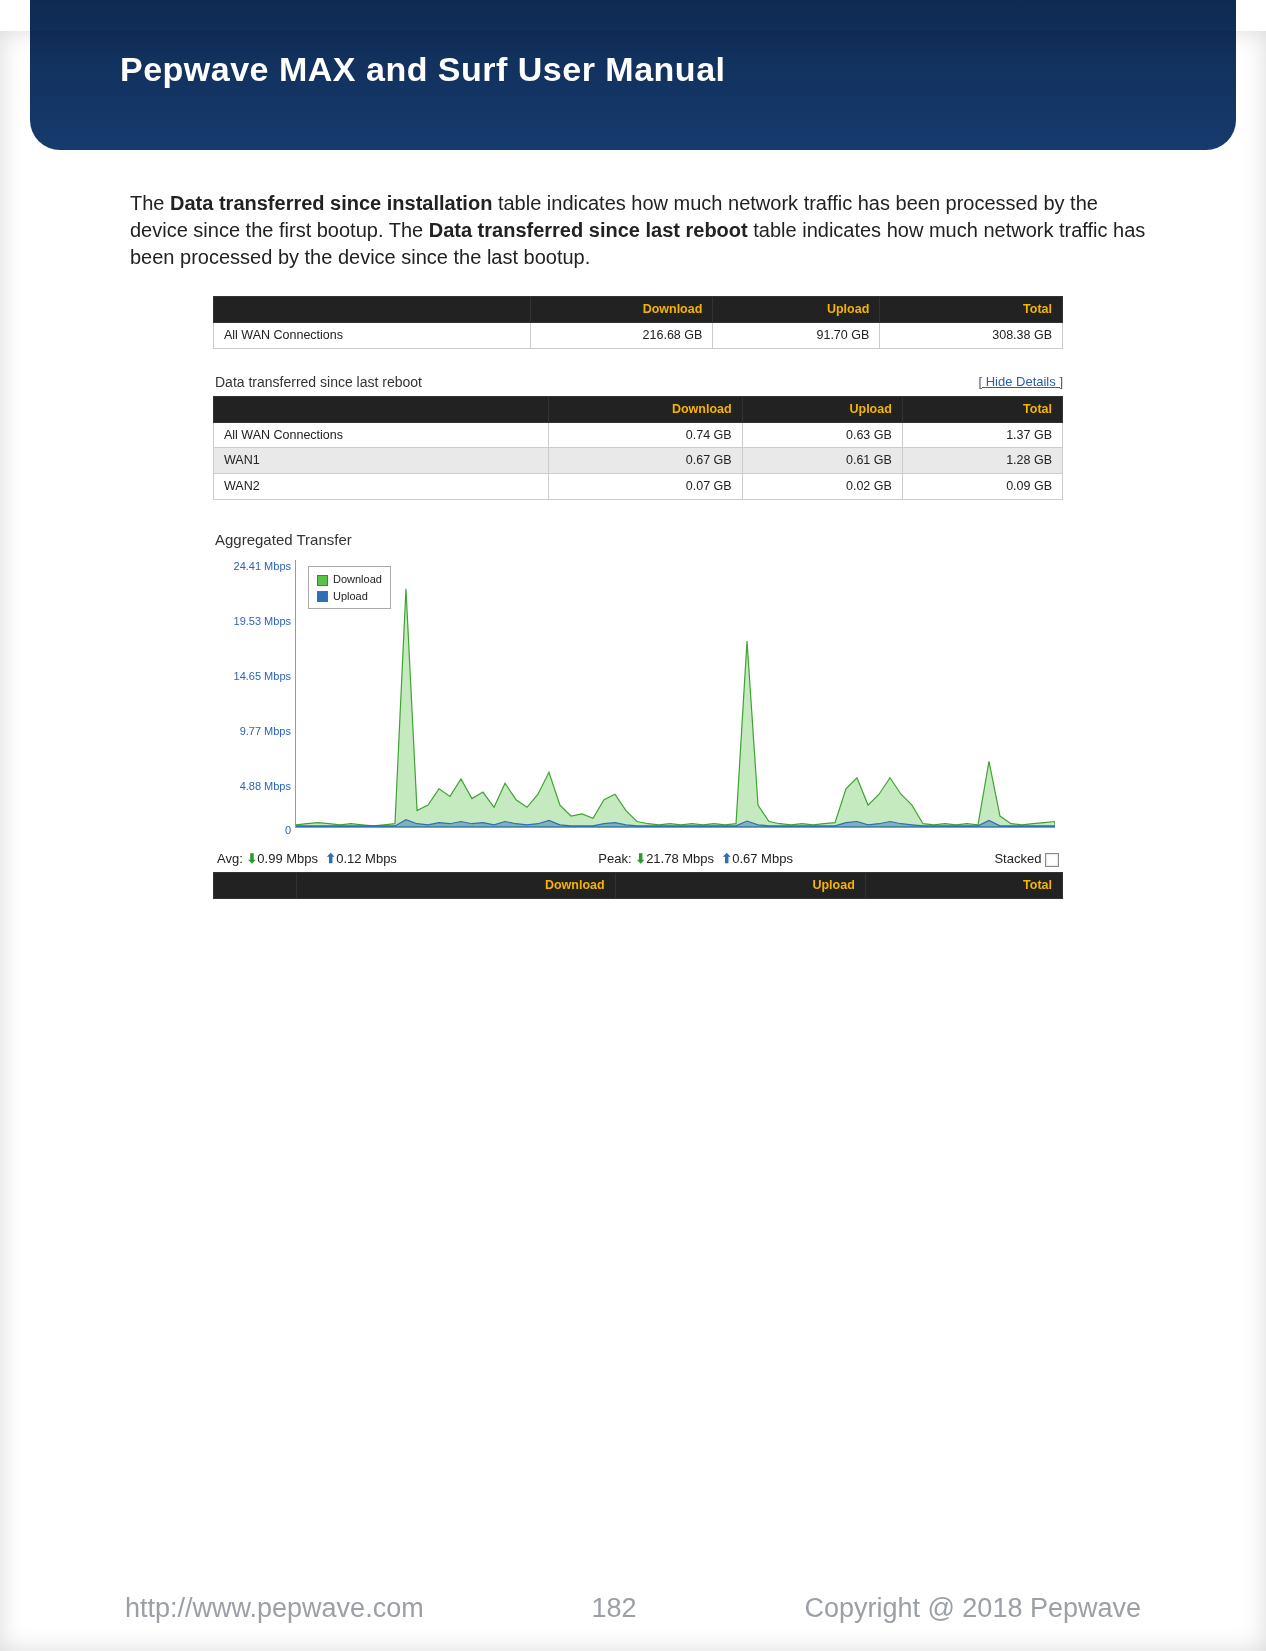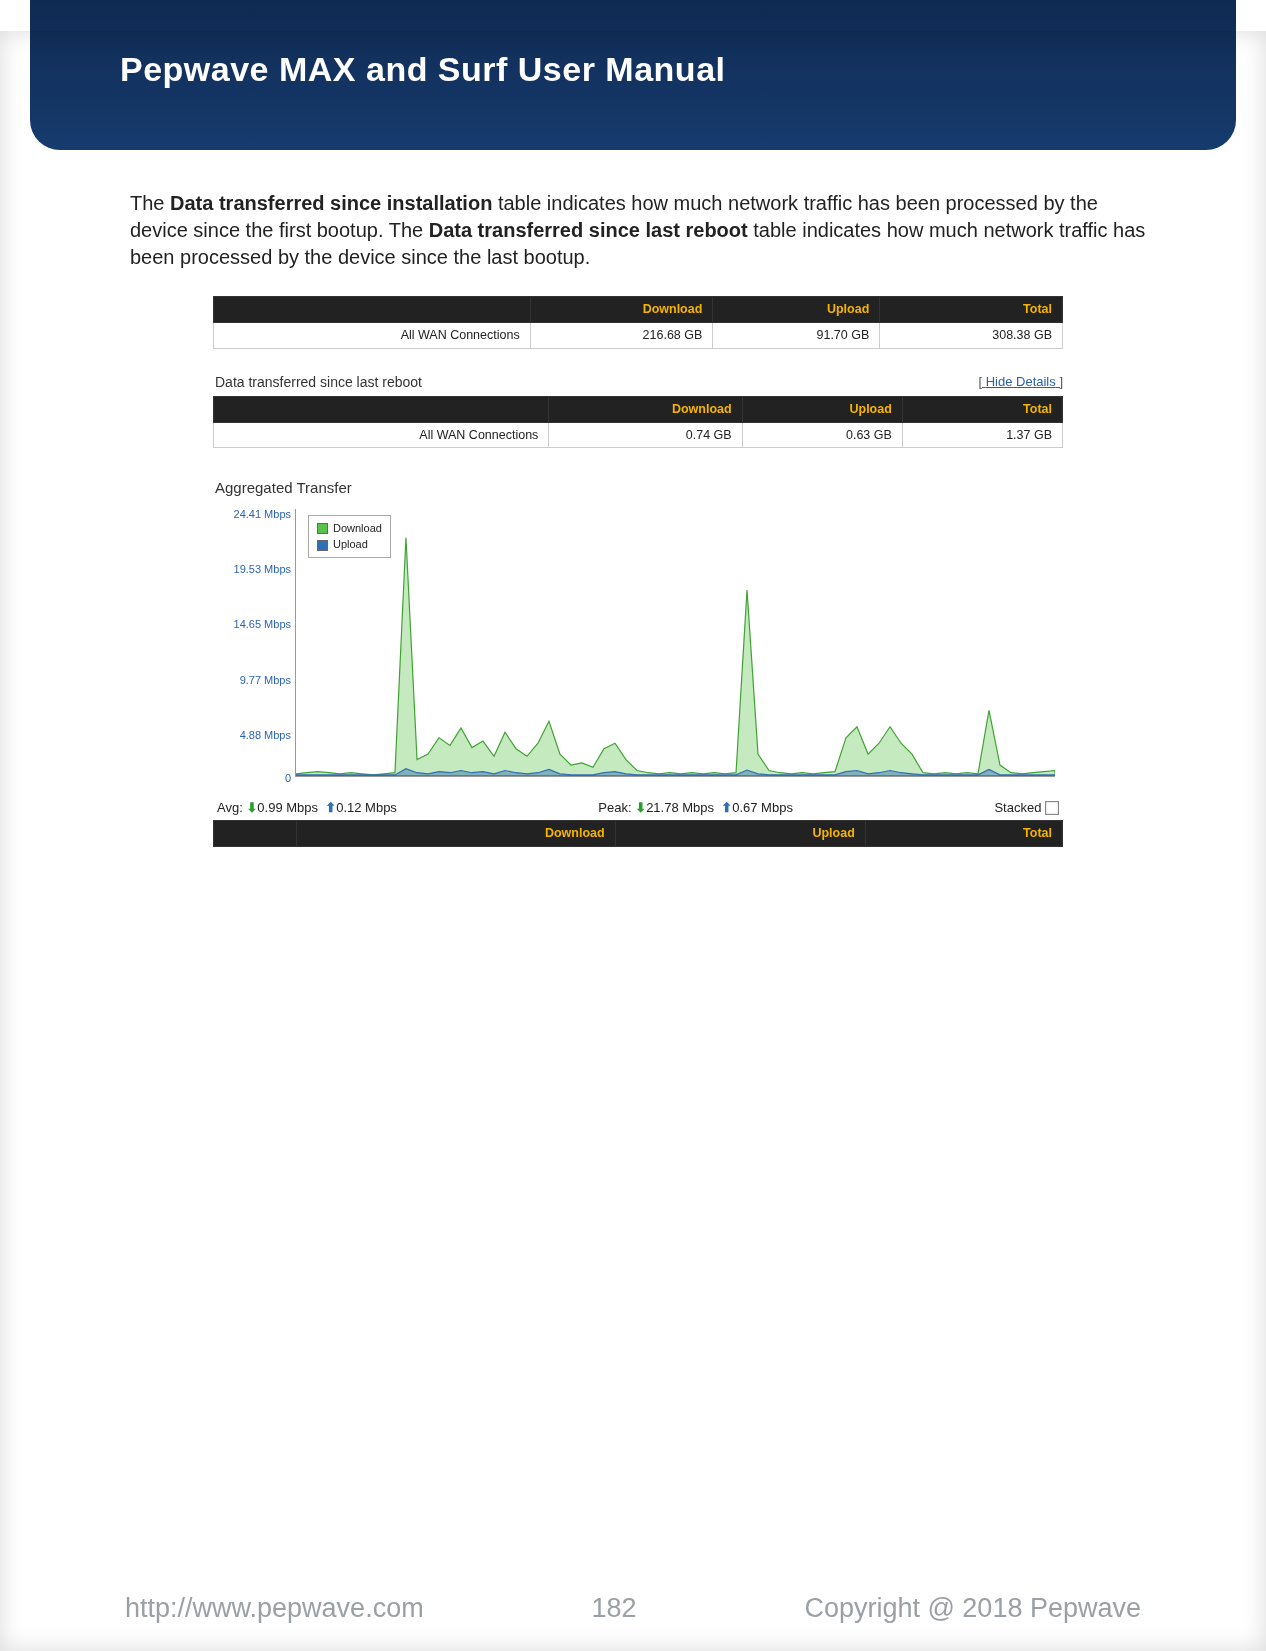--- a/index.html
+++ b/index.html
@@ -65,21 +65,21 @@
     padding: 4px 10px;
     border: 1px solid #333;
   }
   table.data th:first-child { text-align: left; color:#fff; background:#222;}
   table.data td {
     border: 1px solid #ccc;
     padding: 4px 10px;
     text-align: right;
     background: #fff;
   }
-  table.data td:first-child { text-align: right; }
+  table.data td:first-child { text-align: left; }
   table.data tr.alt td { background: #e9e9e9; }
 
   .chart-block { margin-top: 30px; }
   .chart-title { font-size: 15px; color: #333; margin-bottom: 4px; padding-left: 2px;}
   .chart-frame {
     position: relative;
     height: 290px;
     width: 850px;
   }
   .plot {
@@ -179,20 +179,32 @@
         <th></th>
         <th>Download</th>
         <th>Upload</th>
         <th>Total</th>
       </tr>
       <tr>
         <td>All WAN Connections</td>
         <td>0.74 GB</td>
         <td>0.63 GB</td>
         <td>1.37 GB</td>
+      </tr>
+      <tr class="alt">
+        <td>WAN1</td>
+        <td>0.67 GB</td>
+        <td>0.61 GB</td>
+        <td>1.28 GB</td>
+      </tr>
+      <tr>
+        <td>WAN2</td>
+        <td>0.07 GB</td>
+        <td>0.02 GB</td>
+        <td>0.09 GB</td>
       </tr>
     </tbody>
       </table>
 
     <div class="chart-block">
       <div class="chart-title">Aggregated Transfer</div>
       <div class="chart-frame">
         <div class="ytick" style="top:4%">24.41 Mbps</div>
         <div class="ytick" style="top:23%">19.53 Mbps</div>
         <div class="ytick" style="top:42%">14.65 Mbps</div>

